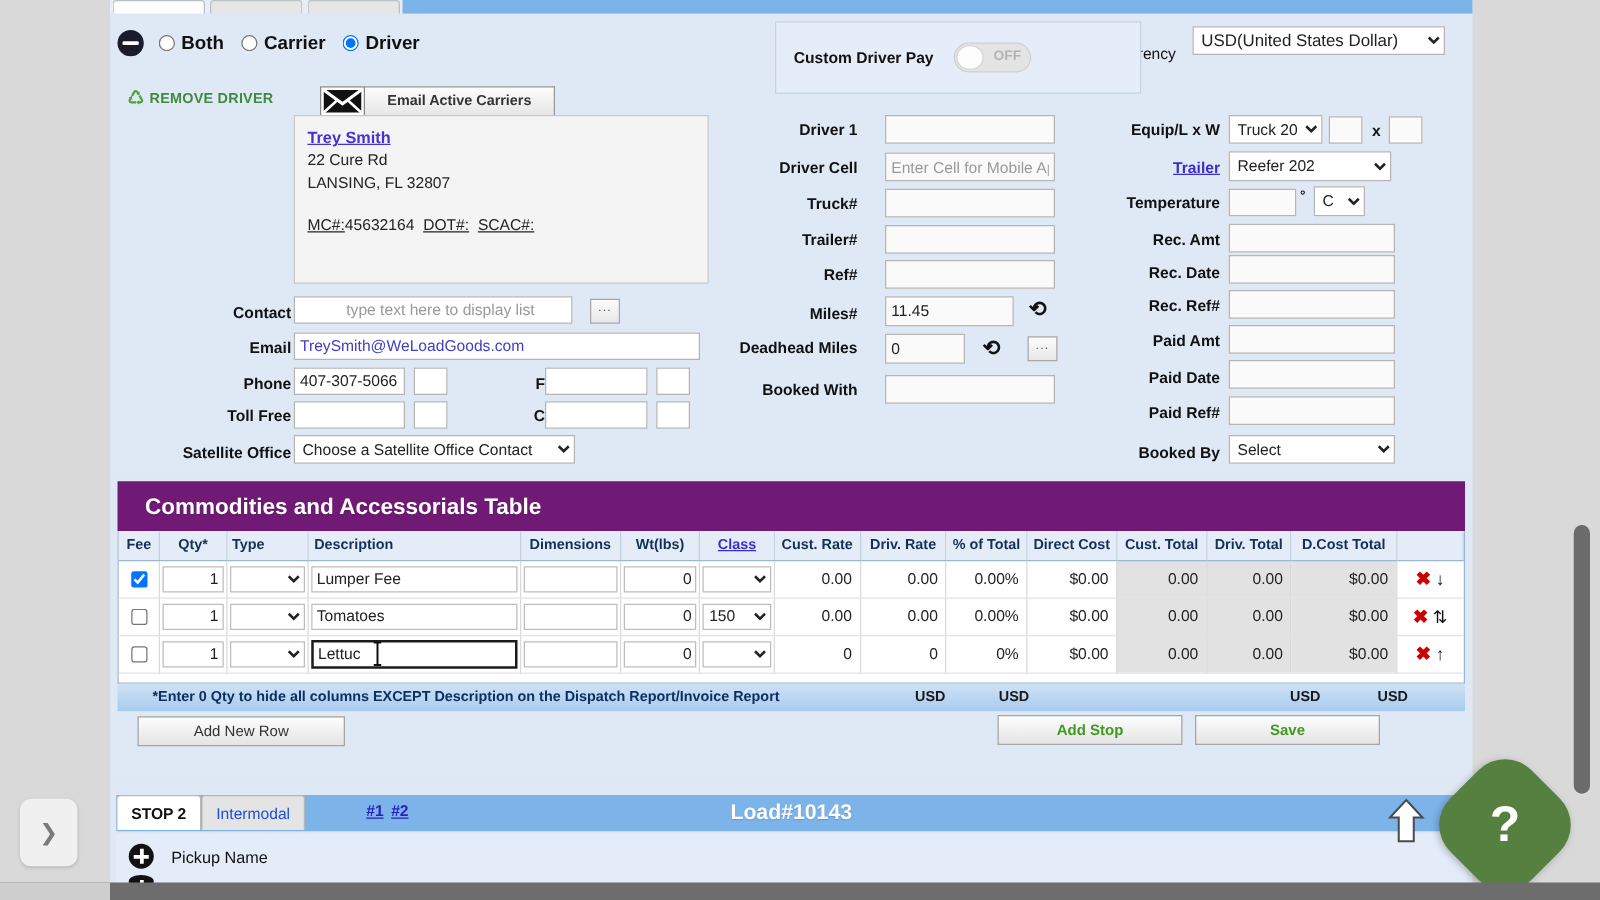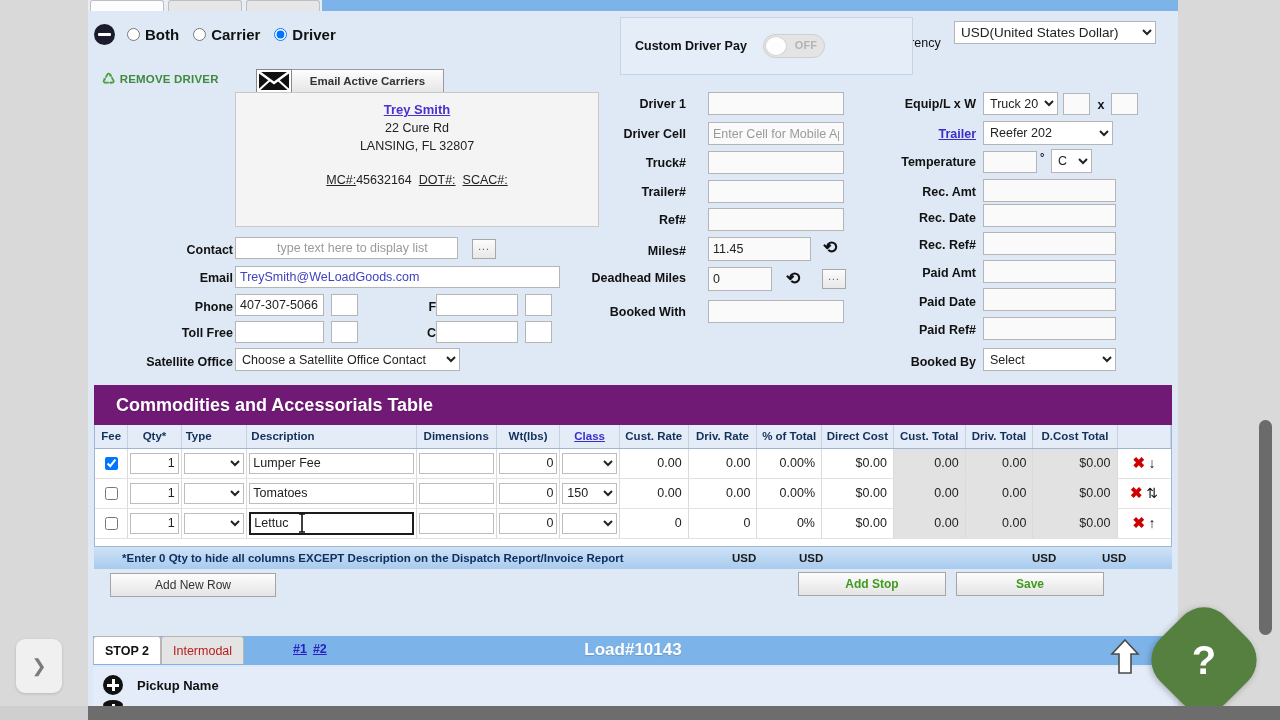--- a/index.html
+++ b/index.html
@@ -60,23 +60,23 @@
   .env-icon svg { display:block; }
   .email-btn {
     width: 152px; height: 24px; border: 1px solid #9a9a9a; border-left: none;
     background: linear-gradient(#fdfdfd, #e6e6e6);
     font-size: 11.5px; font-weight: bold; color: #333;
     display: flex; align-items: center; justify-content: center; cursor: pointer;
   }
 
   
   .addr-card {
-    position: absolute; left: 147px; top: 81px; width: 364px; height: 135px;
+    position: absolute; left: 147px; top: 81px; width: 332px; height: 135px;
     background: #f4f4f4; border: 1px solid #c8c8c8;
-    padding: 8px 10px; font-size: 12.5px; color: #222; line-height: 18px; text-align: center;
+    padding: 8px 10px; font-size: 12.5px; color: #222; line-height: 18px;
   }
   .addr-card a.name { color: #4b2fd0; font-weight: bold; text-decoration: underline; font-size: 13px; }
   .addr-ids { margin-top: 16px; font-size: 12.5px; }
   .addr-ids u { text-decoration: underline; }
   .addr-ids .sp { display:inline-block; width:7px; }
 
   
   .lf { position: absolute; font-size: 12.5px; font-weight: bold; color: #111; text-align: right; }
   .inp {
     position: absolute; border: 1px solid #b5b5b5; background: #fff;
@@ -187,42 +187,42 @@
   .gbtn.green { color: #3f9a1f; font-weight: bold; }
 
   
   .stopzone { position: absolute; left: 88px; top: 622px; width: 1090px; height: 88px; background: #dfe9f5; }
   .stop-tabs { position: absolute; left: 5px; top: 14px; display: flex; align-items: flex-end; z-index: 3; }
   .stab {
     height: 28px; border: 1px solid #b7b7b7; border-bottom: none; border-radius: 3px 3px 0 0;
     display: flex; align-items: center; padding: 0 11px; font-size: 12.5px; cursor: pointer;
   }
   .stab.active { background: #fff; font-weight: bold; color: #111; }
-  .stab.inactive { background: #e4e4e4; color: #b91c1c; }
+  .stab.inactive { background: #e4e4e4; color: #1d4ed8; }
   .stop-bar {
     position: absolute; left: 5px; top: 14px; width: 1080px; height: 29px;
     background: #7cb3e8;
   }
   .stop-links { position: absolute; left: 205px; top: 20px; font-size: 12.5px; z-index: 4; }
   .stop-links a { color: #2a1fbe; text-decoration: underline; margin-right: 6px; font-weight: bold; cursor: pointer; }
   .load-no {
     position: absolute; left: 0; top: 18px; width: 1090px; text-align: center;
     font-size: 17px; font-weight: bold; color: #fff; z-index: 4;
     text-shadow: 0 1px 1px rgba(0,0,0,.15);
   }
   .up-arrow { position: absolute; left: 1022px; top: 16px; z-index: 5; cursor: pointer; }
   .pickup-row { position: absolute; left: 5px; top: 45px; width: 1080px; height: 43px; background: #e3ecf8; }
   .plus-icon {
     position: absolute; left: 10px; top: 8px; width: 20px; height: 20px;
     border-radius: 50%; background: #111;
   }
   .plus-icon::before { content:""; position:absolute; left:4px; top:8.5px; width:12px; height:3px; background:#fff; }
   .plus-icon::after  { content:""; position:absolute; left:8.5px; top:4px; width:3px; height:12px; background:#fff; }
   .plus-icon.clipped { top: 33px; height: 10px; overflow: hidden; }
-  .pickup-label { position: absolute; left: 44px; top: 11px; font-size: 13px; font-weight: bold; color: #111; }
+  .pickup-label { position: absolute; left: 44px; top: 11px; font-size: 13px; font-weight: normal; color: #111; }
 
   
   .bottom-strip { position: absolute; left: 0; top: 706px; width: 1280px; height: 14px; background: #6d6d6d; }
   .bottom-strip .lseg { position:absolute; left:0; top:0; width:88px; height:14px; background:#cfcfcf; }
 
   
   .scrollbar { position: absolute; right: 8px; top: 420px; width: 13px; height: 215px; background: #d0d0d0; border-radius: 7px; }
   .scrollbar .thumb { position:absolute; left:0; top:0; width:13px; height:215px; background:#6b6b6b; border-radius:7px; }
 
   

